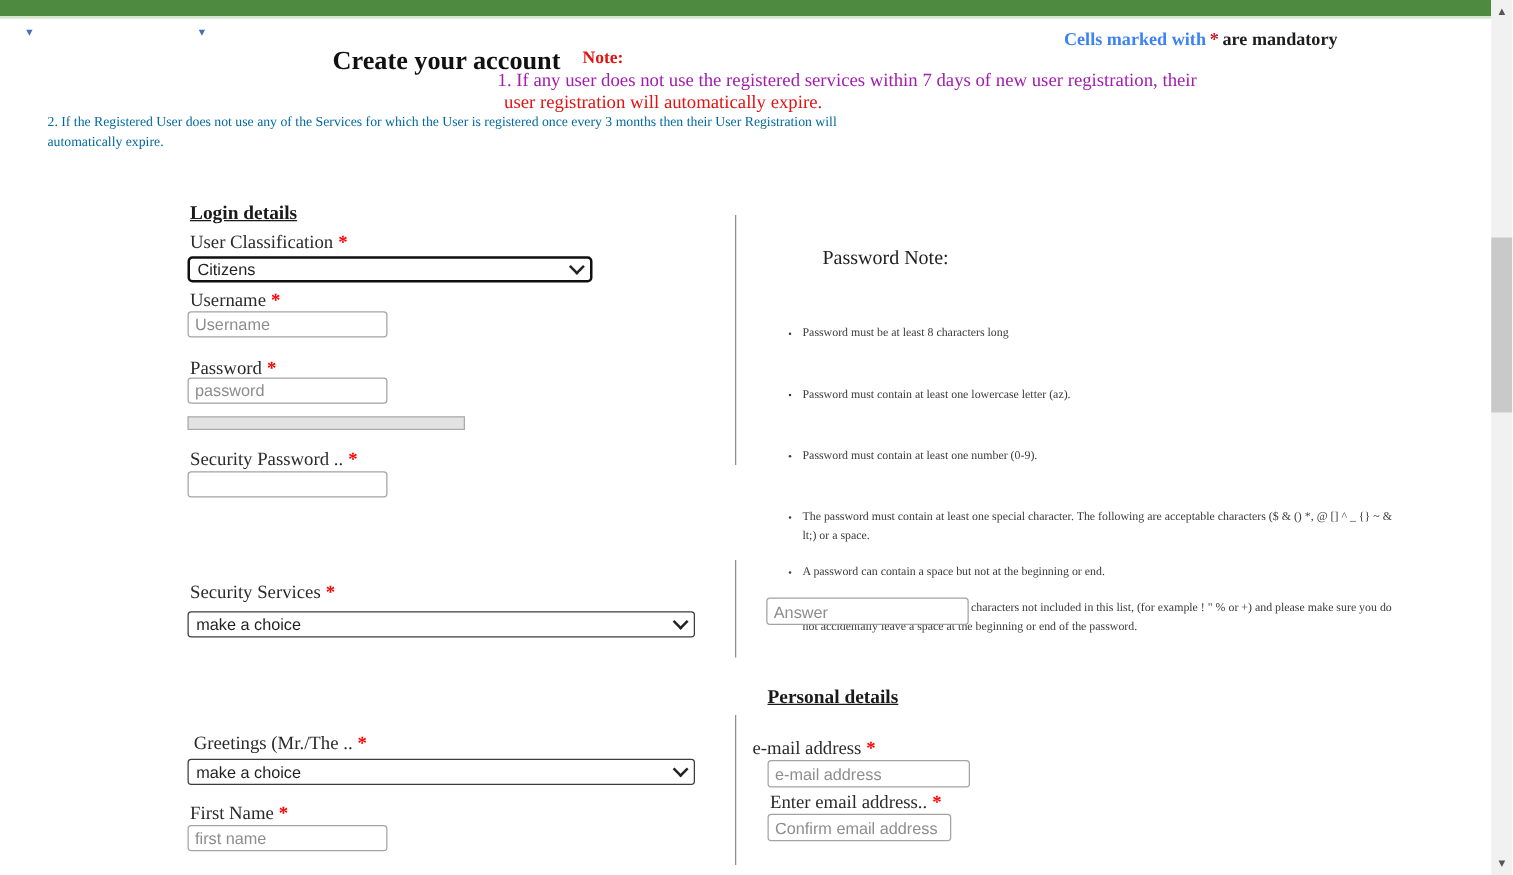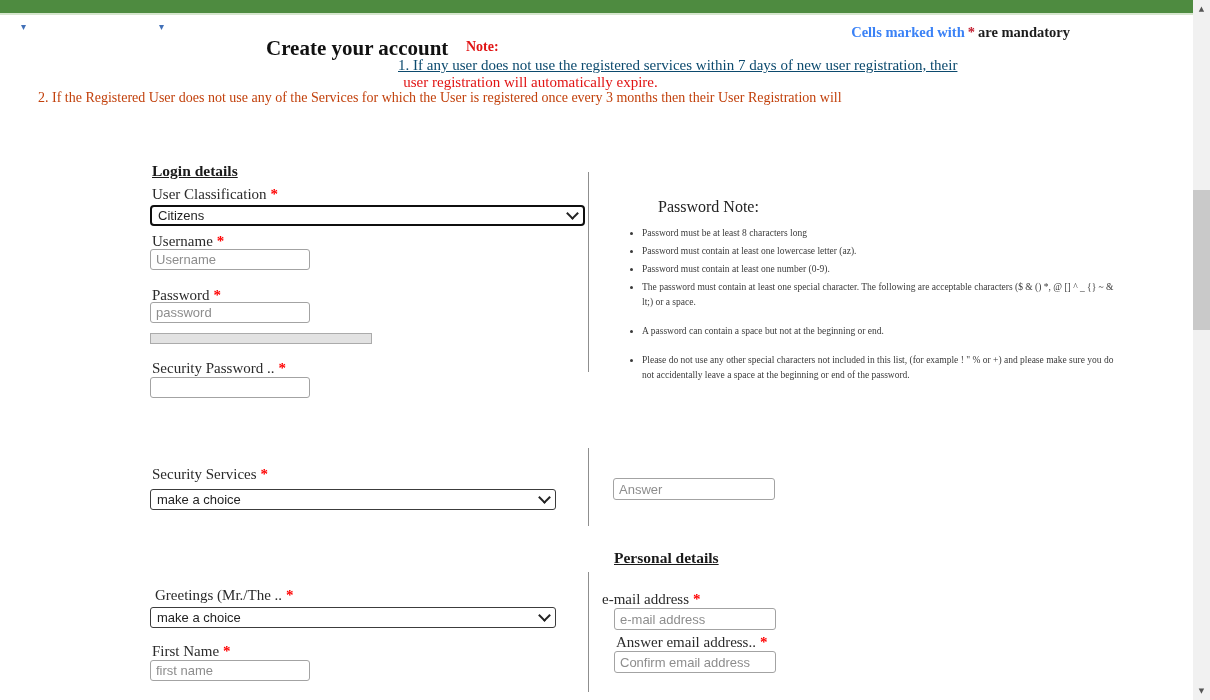--- a/index.html
+++ b/index.html
@@ -13,23 +13,23 @@
   .caret1{left:21px;top:22px;}
   .caret2{left:159px;top:22px;}
   
   .mandatory{position:absolute;top:24px;right:140px;font-size:14.5px;font-weight:bold;white-space:nowrap;}
   .mandatory .red{color:#3b82f6;}
   .mandatory .star{color:#c42032;margin-left:3px;}
   .mandatory .blk{color:#1c1c1c;margin-left:3px;}
   
   .title{position:absolute;left:266px;top:36px;margin:0;font-size:21px;font-weight:bold;color:#111;white-space:nowrap;}
   .note-label{position:absolute;left:466px;top:39px;font-size:14px;font-weight:bold;color:#e11414;}
-  .note-line1a{position:absolute;left:398px;top:57px;font-size:15px;color:#0c4a6e;white-space:nowrap;text-decoration:underline;}
+  .note-line1a{position:absolute;left:398px;top:57px;font-size:15px;color:#a21caf;white-space:nowrap;}
   .note-line1b{position:absolute;left:38px;top:74px;width:985px;text-align:center;font-size:15px;color:#e11414;}
-  .note-line2{position:absolute;left:38px;top:90px;width:1020px;font-size:14px;color:#c2410c;line-height:16px;}
+  .note-line2{position:absolute;left:38px;top:90px;width:1020px;font-size:11px;color:#0369a1;line-height:16px;}
   
   .section-heading{position:absolute;font-size:15.5px;font-weight:bold;text-decoration:underline;color:#1a1a1a;white-space:nowrap;}
   .h-login{left:152px;top:162px;}
   .h-personal{left:614px;top:549px;}
   
   .field-label{position:absolute;font-size:15px;color:#2b2b2b;white-space:nowrap;}
   .field-label .star{color:#ff0000;font-weight:bold;margin-left:4px;}
   .l-uc{left:152px;top:186px;}
   .l-username{left:152px;top:233px;}
   .l-password{left:152px;top:287px;}
@@ -38,46 +38,46 @@
   .l-answer{left:614px;top:478px;}
   .l-greet{left:155px;top:587px;}
   .l-fname{left:152px;top:643px;}
   .l-email{left:602px;top:591px;}
   .l-cemail{left:616px;top:634px;}
   
   .select{position:absolute;box-sizing:border-box;height:21px;background:#fff;display:flex;align-items:center;
           padding:0 6px;font-family:"Liberation Sans", sans-serif;font-size:13px;color:#1f1f1f;cursor:pointer;}
   .select .chev{margin-left:auto;width:7px;height:7px;border-right:2px solid #222;border-bottom:2px solid #222;
           transform:rotate(45deg);margin-top:-4px;flex:none;}
-  .sel-uc{left:150px;top:205px;width:435px;border:2px solid #0f0f0f;border-radius:4px;}
+  .sel-uc{left:150px;top:205px;width:324px;border:2px solid #0f0f0f;border-radius:4px;}
   .sel-sq{left:150px;top:489px;width:406px;border:1px solid #3c3c3c;border-radius:3px;}
   .sel-greet{left:150px;top:607px;width:406px;border:1px solid #3c3c3c;border-radius:3px;}
   
   .tinput{position:absolute;box-sizing:border-box;height:21px;border:1px solid #a3a3a3;border-radius:3px;
           padding:0 5px;font-family:"Liberation Sans", sans-serif;font-size:13px;color:#333;background:#fff;outline:none;}
   .tinput::placeholder{color:#8d8d8d;opacity:1;}
   .i-username{left:150px;top:249px;width:160px;}
   .i-password{left:150px;top:302px;width:160px;}
   .i-confirmpw{left:150px;top:377px;width:160px;}
   .i-answer{left:613px;top:478px;width:162px;height:22px;}
   .i-fname{left:150px;top:660px;width:160px;}
   .i-email{left:614px;top:608px;width:162px;height:22px;}
-  .i-cemail{left:614px;top:651px;width:162px;height:22px;}
+  .i-cemail{left:614px;top:651px;width:147px;height:22px;}
   
   .meter{position:absolute;left:150px;top:333px;width:222px;height:11px;background:#e2e2e2;border:1px solid #ababab;box-sizing:border-box;}
   
   .vline{position:absolute;width:1px;background:#8f8f8f;}
   .vline1{left:588px;top:172px;height:200px;}
   .vline2{left:588px;top:448px;height:78px;}
   .vline3{left:588px;top:572px;height:120px;}
   
   .pwnote-title{position:absolute;left:614px;top:198px;font-size:16px;color:#222;margin-left:44px;}
   .pwnote-list{position:absolute;left:624px;top:226px;width:478px;margin:0;padding:0 0 0 18px;
                font-size:9.5px;line-height:15px;color:#3a3a3a;}
-  .pwnote-list li{margin-bottom:3px;}
+  .pwnote-list li{margin-bottom:3px;margin-top:34px;}
   .pwnote-list li.gap{margin-top:14px;}
   
   .scrollbar{position:absolute;right:0;top:0;width:17px;height:700px;background:#f1f1f1;}
   .sb-btn{position:absolute;left:0;width:17px;height:16px;display:flex;align-items:center;justify-content:center;
           font-size:7px;color:#555;font-family:"DejaVu Sans", sans-serif;cursor:pointer;}
   .sb-up{top:1px;}
   .sb-down{bottom:1px;}
   .sb-thumb{position:absolute;left:0;top:190px;width:17px;height:140px;background:#c9c9c9;cursor:pointer;}
 </style>
 </head>
@@ -94,20 +94,21 @@
   <div class="mandatory">
     <span class="red">Cells marked with</span><span class="star">*</span><span class="blk">are mandatory</span>
   </div>
 
   <h1 class="title">Create your account</h1>
   <div class="note-label">Note:</div>
   <div class="note-line1a">1. If any user does not use the registered services within 7 days of new user registration, their</div>
   <div class="note-line1b">user registration will automatically expire.</div>
   <div class="note-line2">
     <div>2. If the Registered User does not use any of the Services for which the User is registered once every 3 months then their User Registration will</div>
+    <div>automatically expire.</div>
   </div>
 
   <div class="section-heading h-login">Login details</div>
 
   <div class="field-label l-uc">
     <span>User Classification</span><span class="star">*</span>
   </div>
   <div class="select sel-uc">
     <span>Citizens</span>
     <span class="chev"></span>
@@ -170,21 +171,21 @@
     <span>First Name</span><span class="star">*</span>
   </div>
   <input class="tinput i-fname" type="text" placeholder="first name" style="">
 
   <div class="field-label l-email">
     <span>e-mail address</span><span class="star">*</span>
   </div>
   <input class="tinput i-email" type="text" placeholder="e-mail address" style="">
 
   <div class="field-label l-cemail">
-    <span>Answer email address..</span><span class="star">*</span>
+    <span>Enter email address..</span><span class="star">*</span>
   </div>
   <input class="tinput i-cemail" type="text" placeholder="Confirm email address" style="">
 
   <div class="scrollbar">
     <div class="sb-btn sb-up">▲</div>
     <div class="sb-thumb"></div>
     <div class="sb-btn sb-down">▼</div>
   </div>
 
 </div>

